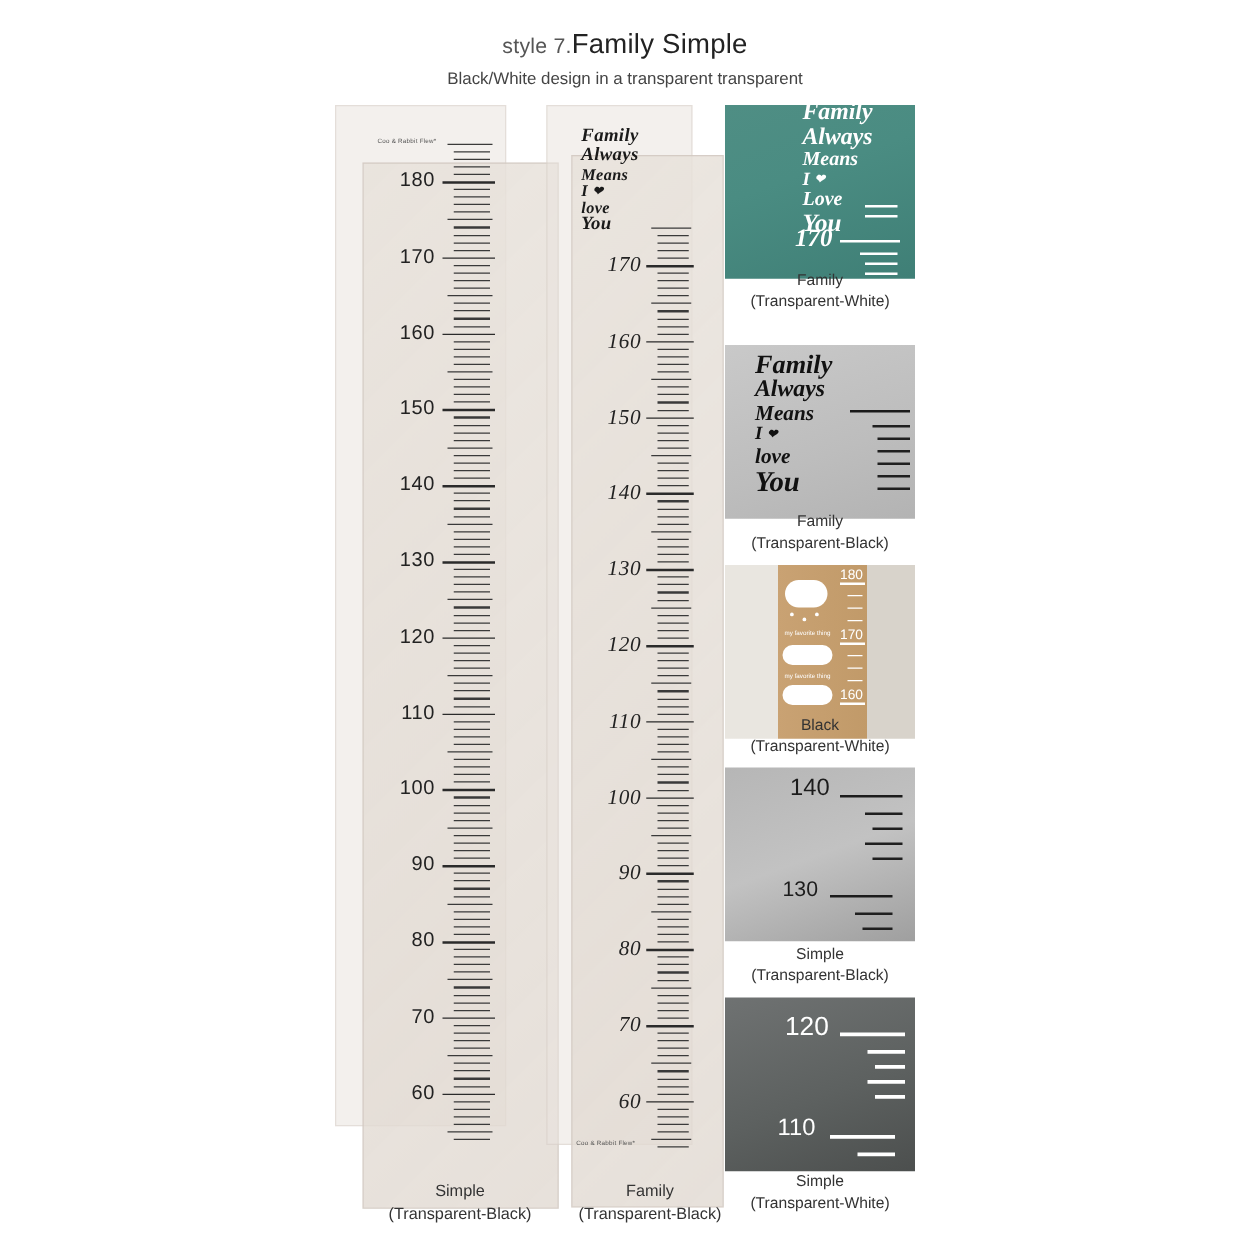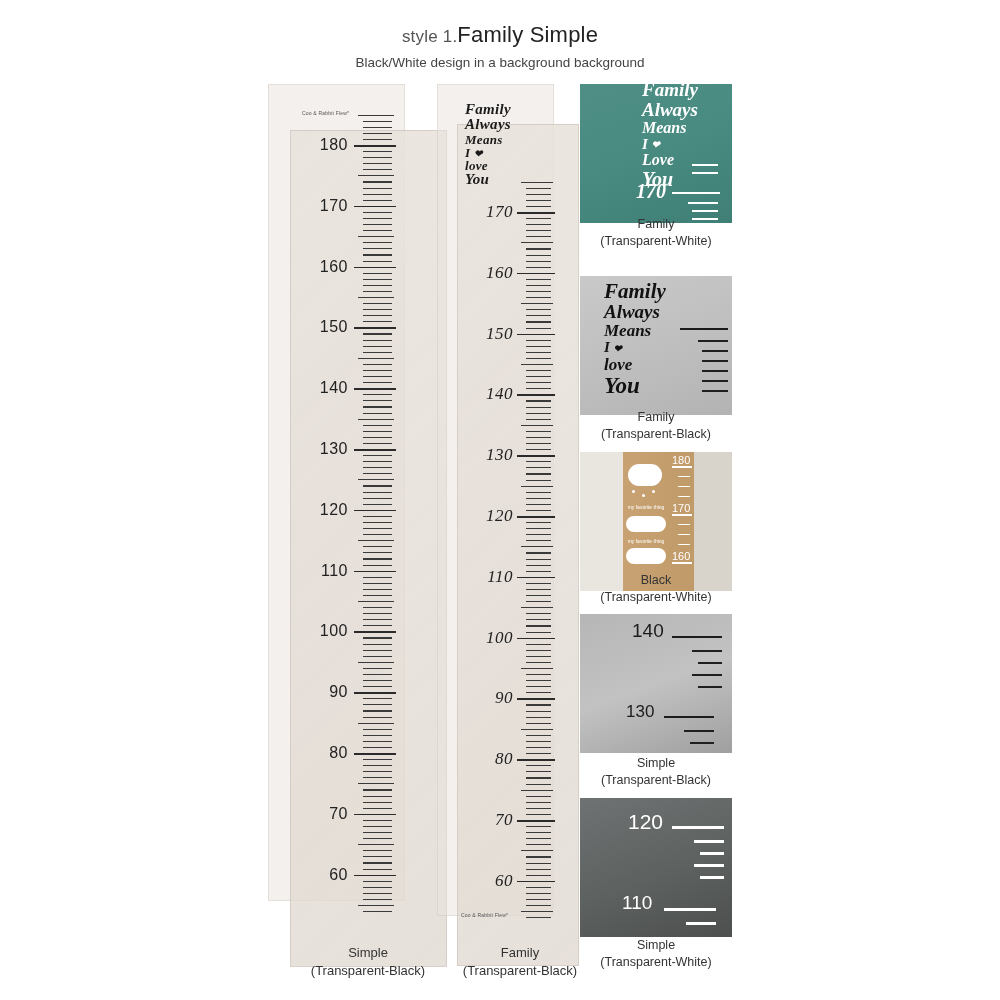--- a/index.html
+++ b/index.html
@@ -177,23 +177,23 @@
   .th-line {
     position: absolute;
     height: 2px;
   }
 </style>
 </head>
 <body>
 
 <div class="header">
   <div class="title-line">
-    <span class="title-style">style 1.</span><span class="title-main">Family Simple</span>
+    <span class="title-style">style 7.</span><span class="title-main">Family Simple</span>
   </div>
-  <div class="subtitle">Black/White design in a background background</div>
+  <div class="subtitle">Black/White design in a transparent transparent</div>
 </div>
 
 <div class="panel" style="left:268px; top:84px; width:250px; height:830px;">
   <div class="sheet back" style="left:0px; top:0px; width:135px; height:815px;"></div>
   <div class="sheet" style="left:22px; top:46px; width:155px; height:835px;"></div>
   <div class="brandmark" style="left:34px; top:26px;">Coo &amp; Rabbit Flew*</div>
   <div class="ruler-wrap" id="ruler1">
       <div class="major-line" style="top: 61px; left: 86px; width: 42px;"></div>
       <div class="major-label" style="top: 61px; left: 36px; width: 44px;">180</div>
       <div class="minor-line" style="top: 67.08px; left: 95px; width: 29px;"></div>

